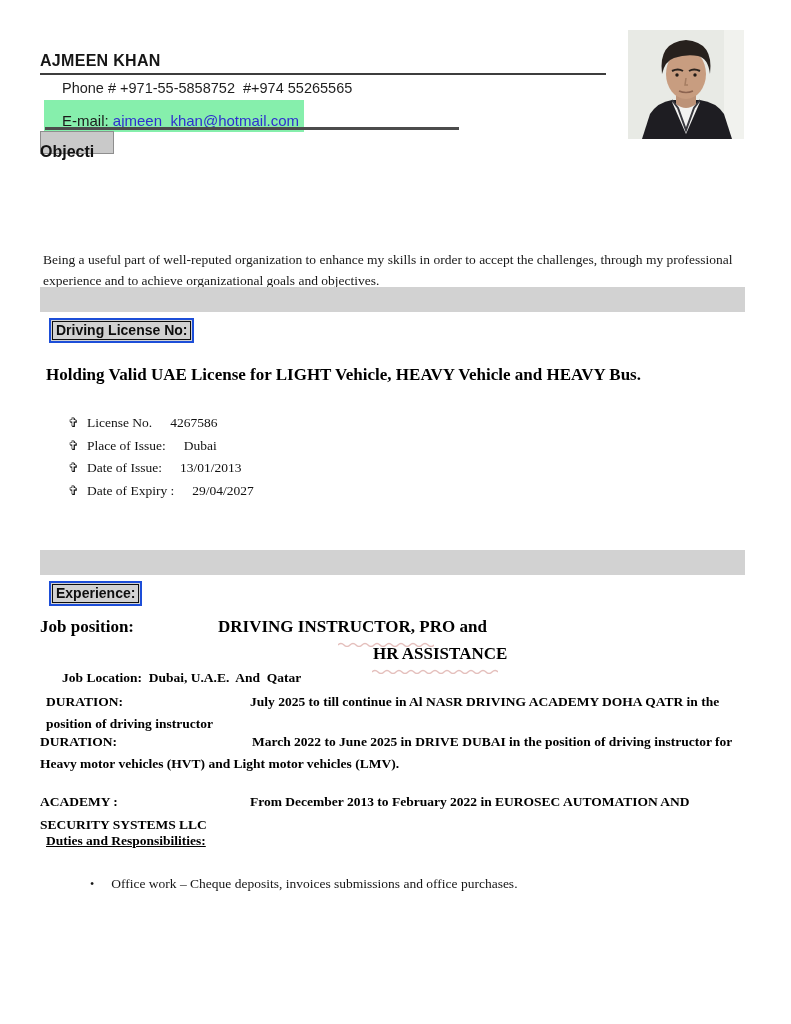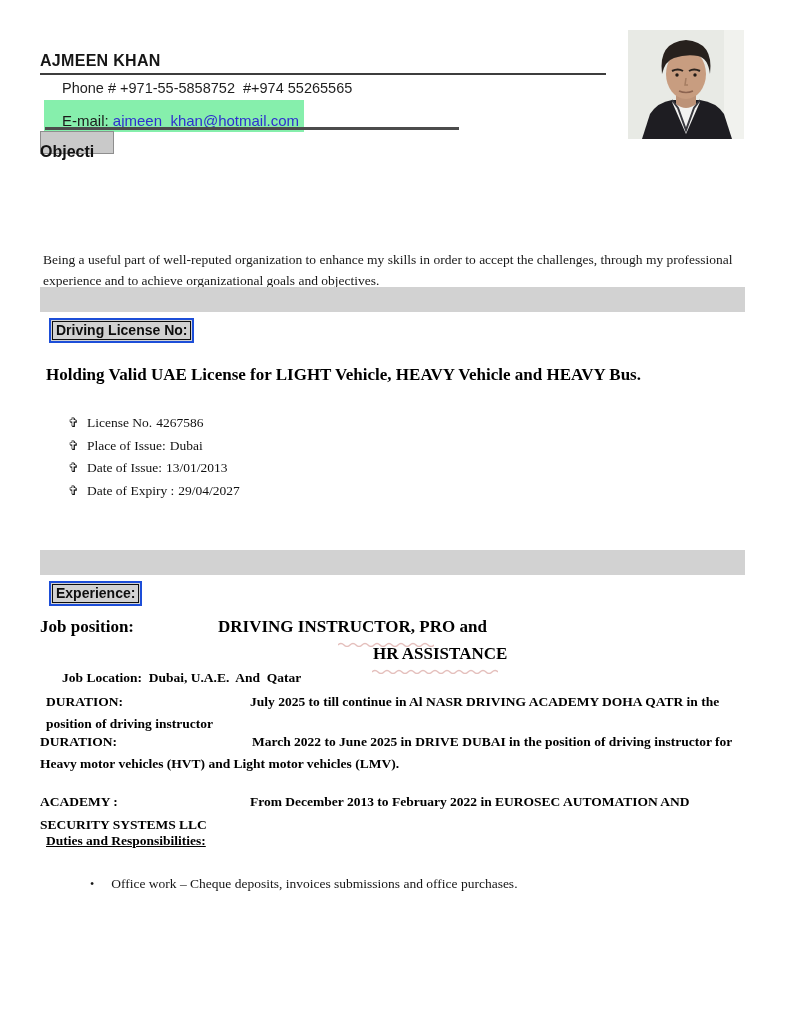--- a/index.html
+++ b/index.html
@@ -29,21 +29,21 @@
   .sec-box { position:absolute; left:9px; top:-1px; background:#d2d2d2; border:2px solid #1d4ed8; padding:1px;margin-top:32px; }
   .sec-box-inner { border:1px solid #0d0d0d; padding:0 3px 1px 3px; font-size:14px; font-weight:bold;
                    white-space:nowrap; color:#0e0e0e; }
 
   
   .uae-h { left:46px; top:362px; width:688px; font-family:"Liberation Serif", serif;
            font-size:17px; font-weight:bold; line-height:26px; color:#000; }
   .lic-list { left:68px; top:413px; font-family:"Liberation Serif", serif; font-size:13.5px; color:#111; }
   .lic-item { height:22.5px; line-height:19px; }
   .cross { display:inline-block; margin-right:8px; font-size:13px; }
-  .lic-val { margin-left:4px; }
+  .lic-val { margin-left:18px; }
   .qatar { left:46px; top:501px; font-family:"Liberation Serif", serif; font-size:13px; font-weight:bold; color:#000; }
 
   
   .jobpos-label { left:40px; top:617px; font-family:"Liberation Serif", serif; font-size:17px; font-weight:bold; color:#000; }
   .jobpos-1 { left:218px; top:617px; font-family:"Liberation Serif", serif; font-size:17px; font-weight:bold; color:#000; }
   .jobpos-2 { left:373px; top:644px; font-family:"Liberation Serif", serif; font-size:17px; font-weight:bold; color:#000; }
   .squig { opacity:.55; }
   .sq1 { left:338px; top:641px; } .sq2 { left:372px; top:668px; }
   .jobloc { left:46px; top:670px; font-family:"Liberation Serif", serif; font-size:13.5px; font-weight:bold; color:#000; }
 

